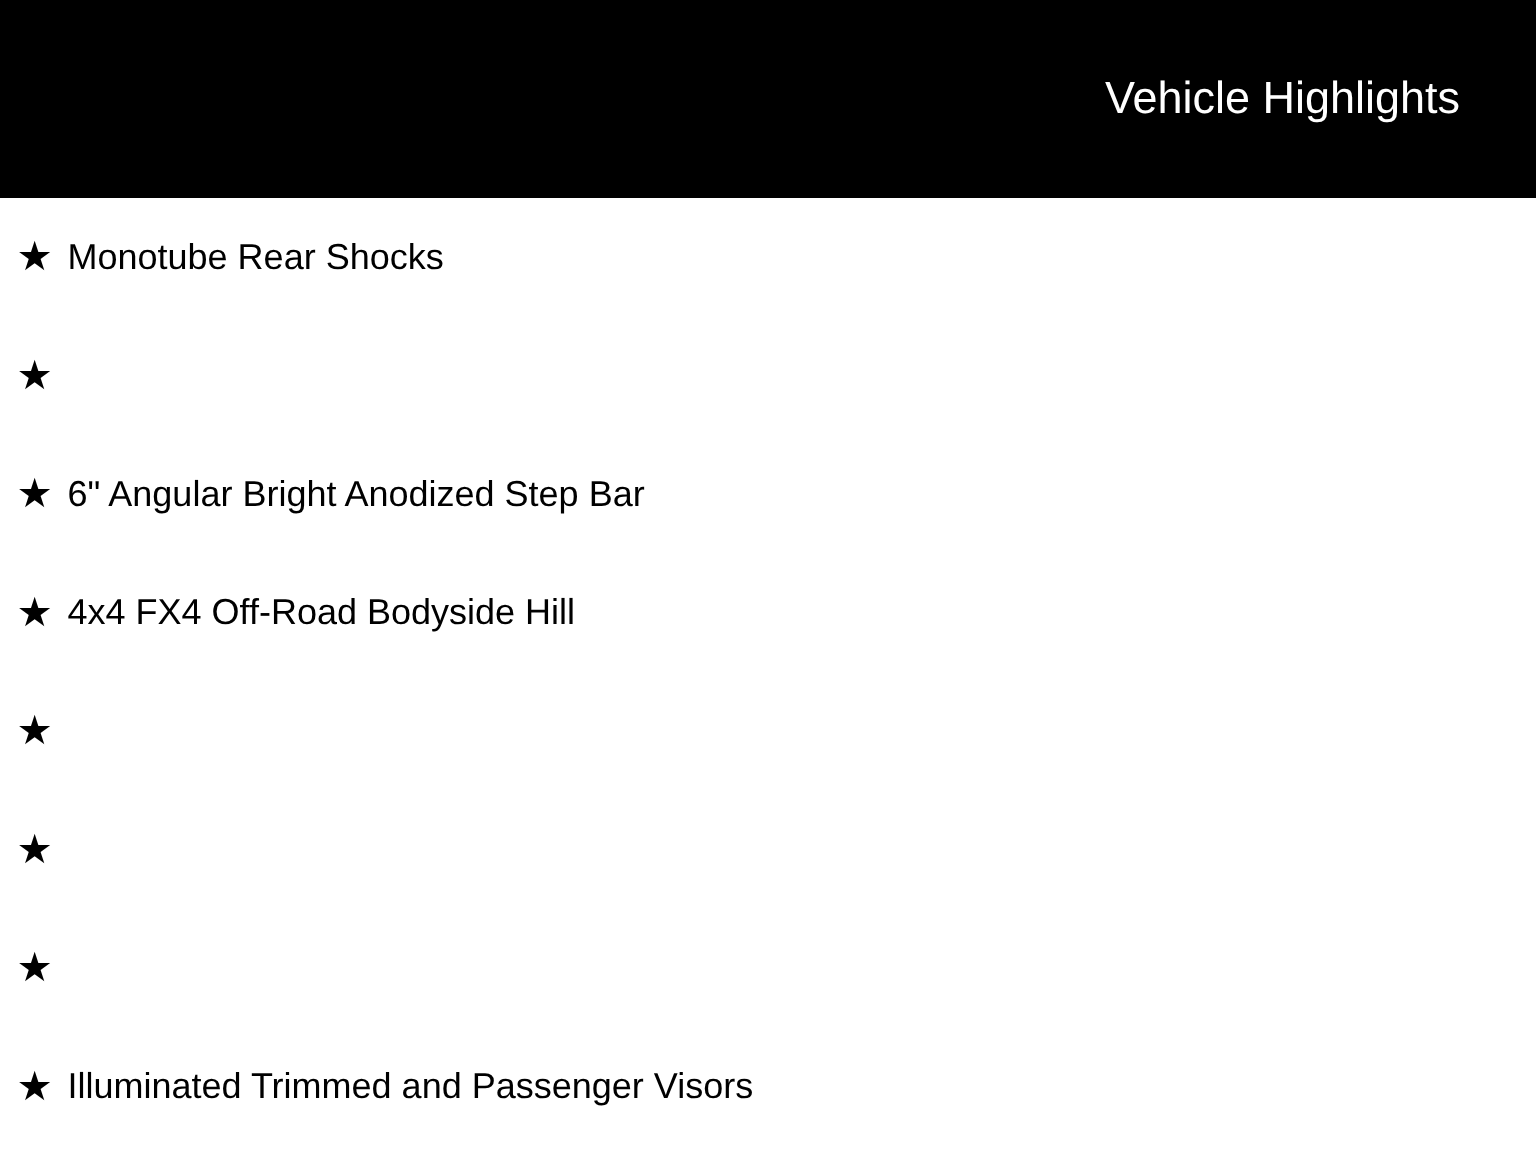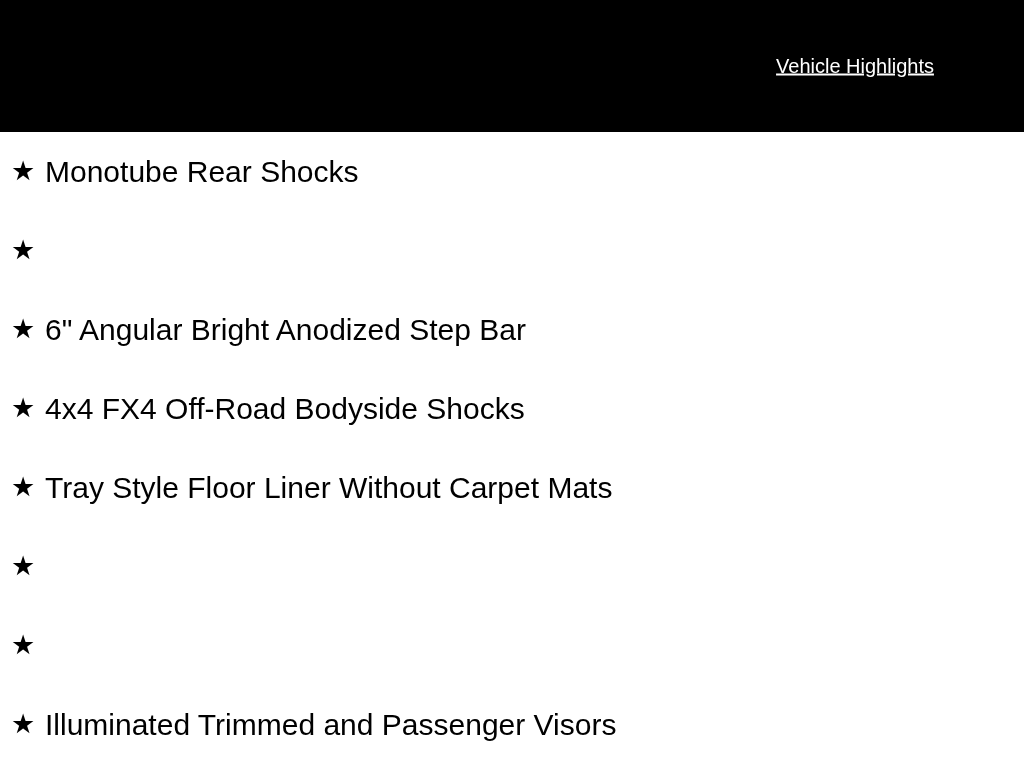--- a/index.html
+++ b/index.html
@@ -24,23 +24,22 @@
     width: 100%;
     height: 132px;
     background: #000000;
   }
   .header-title {
     position: absolute;
     left: 855px;
     top: 50%;
     transform: translate(-50%, -50%);
     color: #ffffff;
-    font-size: 20px;
+    font-size: 30px;
     white-space: nowrap;
-    text-decoration: underline;
   }
   .highlights-list {
     list-style: none;
     margin: 0;
     padding: 0;
   }
   .highlight-item {
     height: 79px;
     display: flex;
     align-items: center;
@@ -49,21 +48,21 @@
   }
   .star {
     display: inline-block;
     width: 34px;
     flex: none;
     font-size: 27px;
     line-height: 1;
     color: #000000;
   }
   .item-label {
-    font-size: 30px;
+    font-size: 24px;
     line-height: 1;
     white-space: nowrap;
   }
 </style>
 </head>
 <body>
 
 <div class="page">
 
   <div class="header">
@@ -77,25 +76,24 @@
     </li>
     <li class="highlight-item">
       <span class="star">★</span>
     </li>
     <li class="highlight-item">
       <span class="star">★</span>
       <span class="item-label">6" Angular Bright Anodized Step Bar</span>
     </li>
     <li class="highlight-item">
       <span class="star">★</span>
-      <span class="item-label">4x4 FX4 Off-Road Bodyside Shocks</span>
+      <span class="item-label">4x4 FX4 Off-Road Bodyside Hill</span>
     </li>
     <li class="highlight-item">
       <span class="star">★</span>
-      <span class="item-label">Tray Style Floor Liner Without Carpet Mats</span>
     </li>
     <li class="highlight-item">
       <span class="star">★</span>
     </li>
     <li class="highlight-item">
       <span class="star">★</span>
     </li>
     <li class="highlight-item">
       <span class="star">★</span>
       <span class="item-label">Illuminated Trimmed and Passenger Visors</span>

